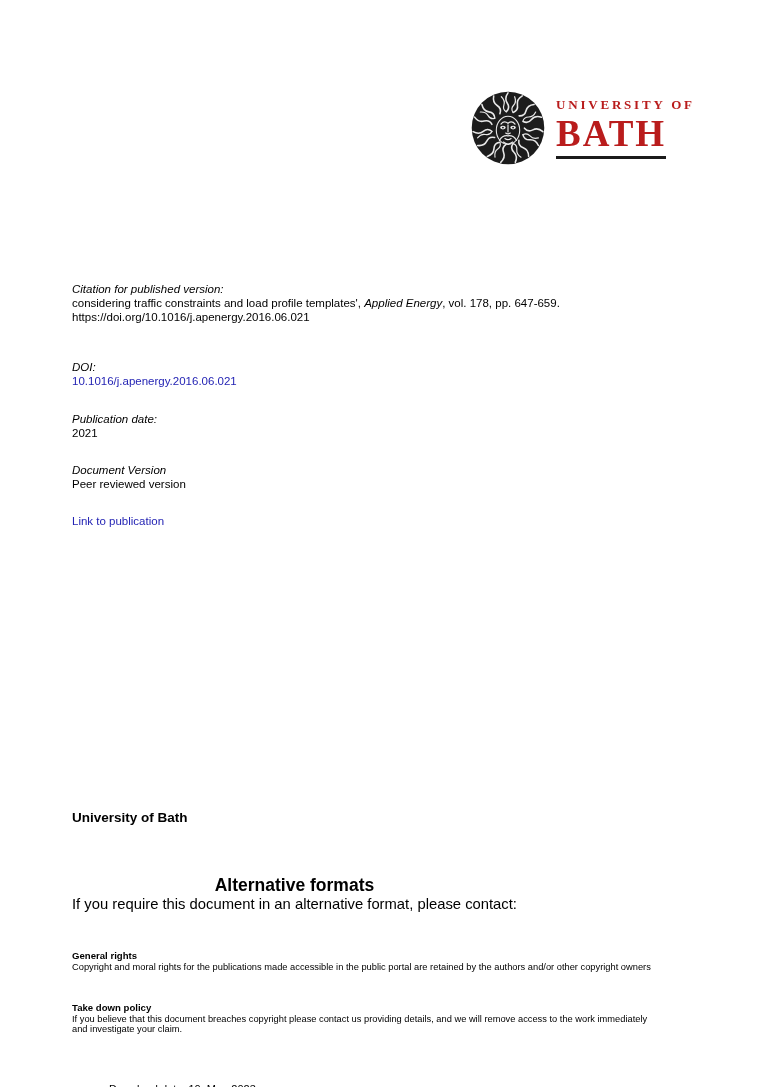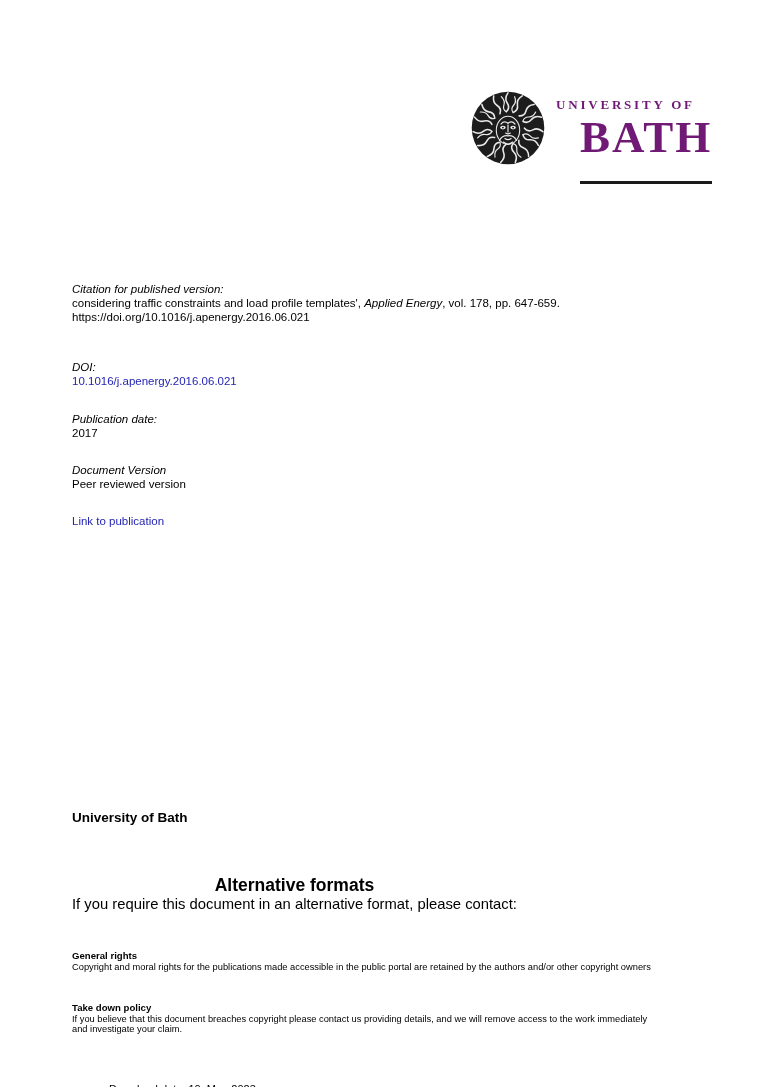--- a/index.html
+++ b/index.html
@@ -9,26 +9,26 @@
     height:1087px;
     background:#ffffff;
     font-family:"Liberation Sans", sans-serif;
     color:#000000;
     overflow:hidden;
   }
 
   
   .logo { position:absolute; left:469px; top:88px; display:flex; align-items:flex-start; }
   .crest { width:78px; height:80px; flex:0 0 auto; }
-  .logo-text { margin-left:9px; font-family:"Liberation Serif", serif; color:#701a75; }
+  .logo-text { margin-left:9px; font-family:"Liberation Serif", serif; color:#b91c1c; }
   .logo-small { font-size:13px; font-weight:700; letter-spacing:2.8px; margin-top:9px; white-space:nowrap; }
   .logo-large {
-    font-size:45px; font-weight:700; letter-spacing:2px; line-height:1;
-    margin-top:2px; padding-bottom:21px; border-bottom:3px solid #1b1b1b;
-    display:inline-block; white-space:nowrap;margin-left:24px;
+    font-size:37px; font-weight:700; letter-spacing:2px; line-height:1;
+    margin-top:2px; padding-bottom:4px; border-bottom:3px solid #1b1b1b;
+    display:inline-block; white-space:nowrap;
   }
 
   
   .section { position:absolute; left:72px; font-size:11.5px; line-height:14px;margin-top:20px; }
   .italic { font-style:italic; }
   .link { color:var(--link-color, #2424b4); text-decoration:none; cursor:pointer; }
   .cite-wrap { width:620px; }
 
   .uob-heading { font-size:13.5px; font-weight:bold; }
 
@@ -99,21 +99,21 @@
     <div>https://doi.org/10.1016/j.apenergy.2016.06.021</div>
   </div>
 
   <div class="section" style="top:340px;">
     <div class="italic">DOI:</div>
     <a class="link">10.1016/j.apenergy.2016.06.021</a>
   </div>
 
   <div class="section" style="top:392px;">
     <div class="italic">Publication date:</div>
-    <div>2017</div>
+    <div>2021</div>
   </div>
 
   <div class="section" style="top:443px;">
     <div class="italic">Document Version</div>
     <div>Peer reviewed version</div>
   </div>
 
   <div class="section" style="top:494px;">
     <a class="link">Link to publication</a>
   </div>

